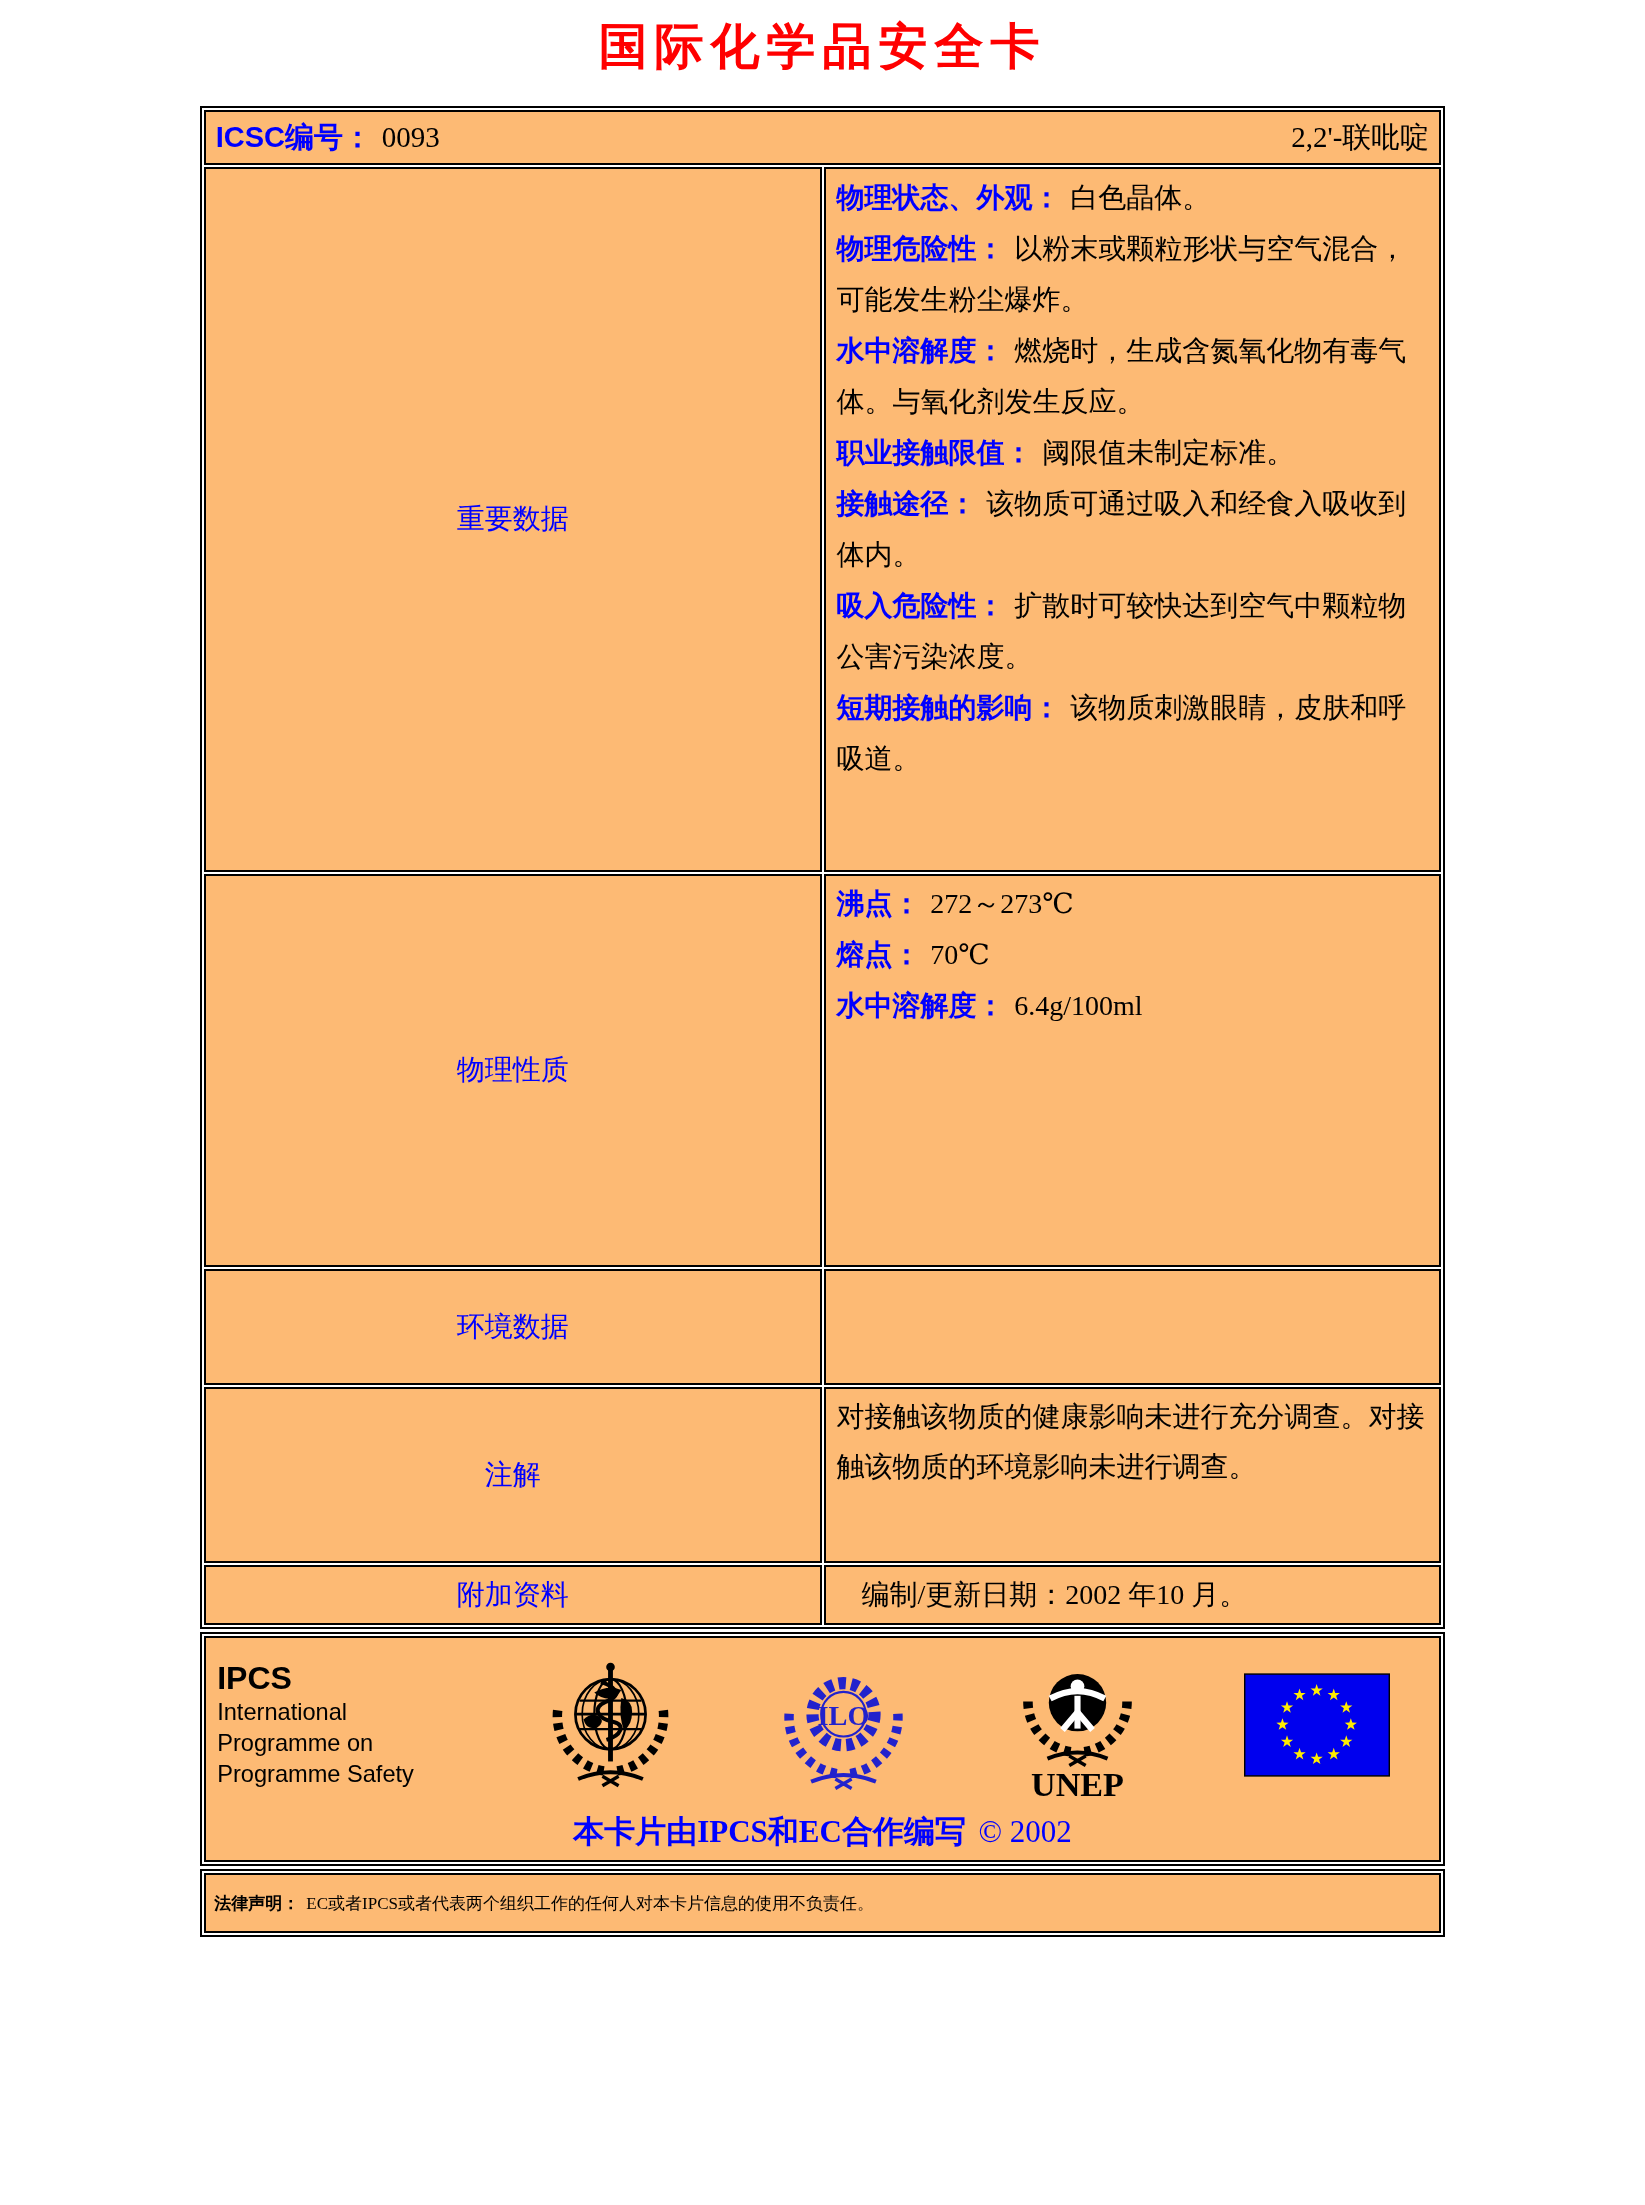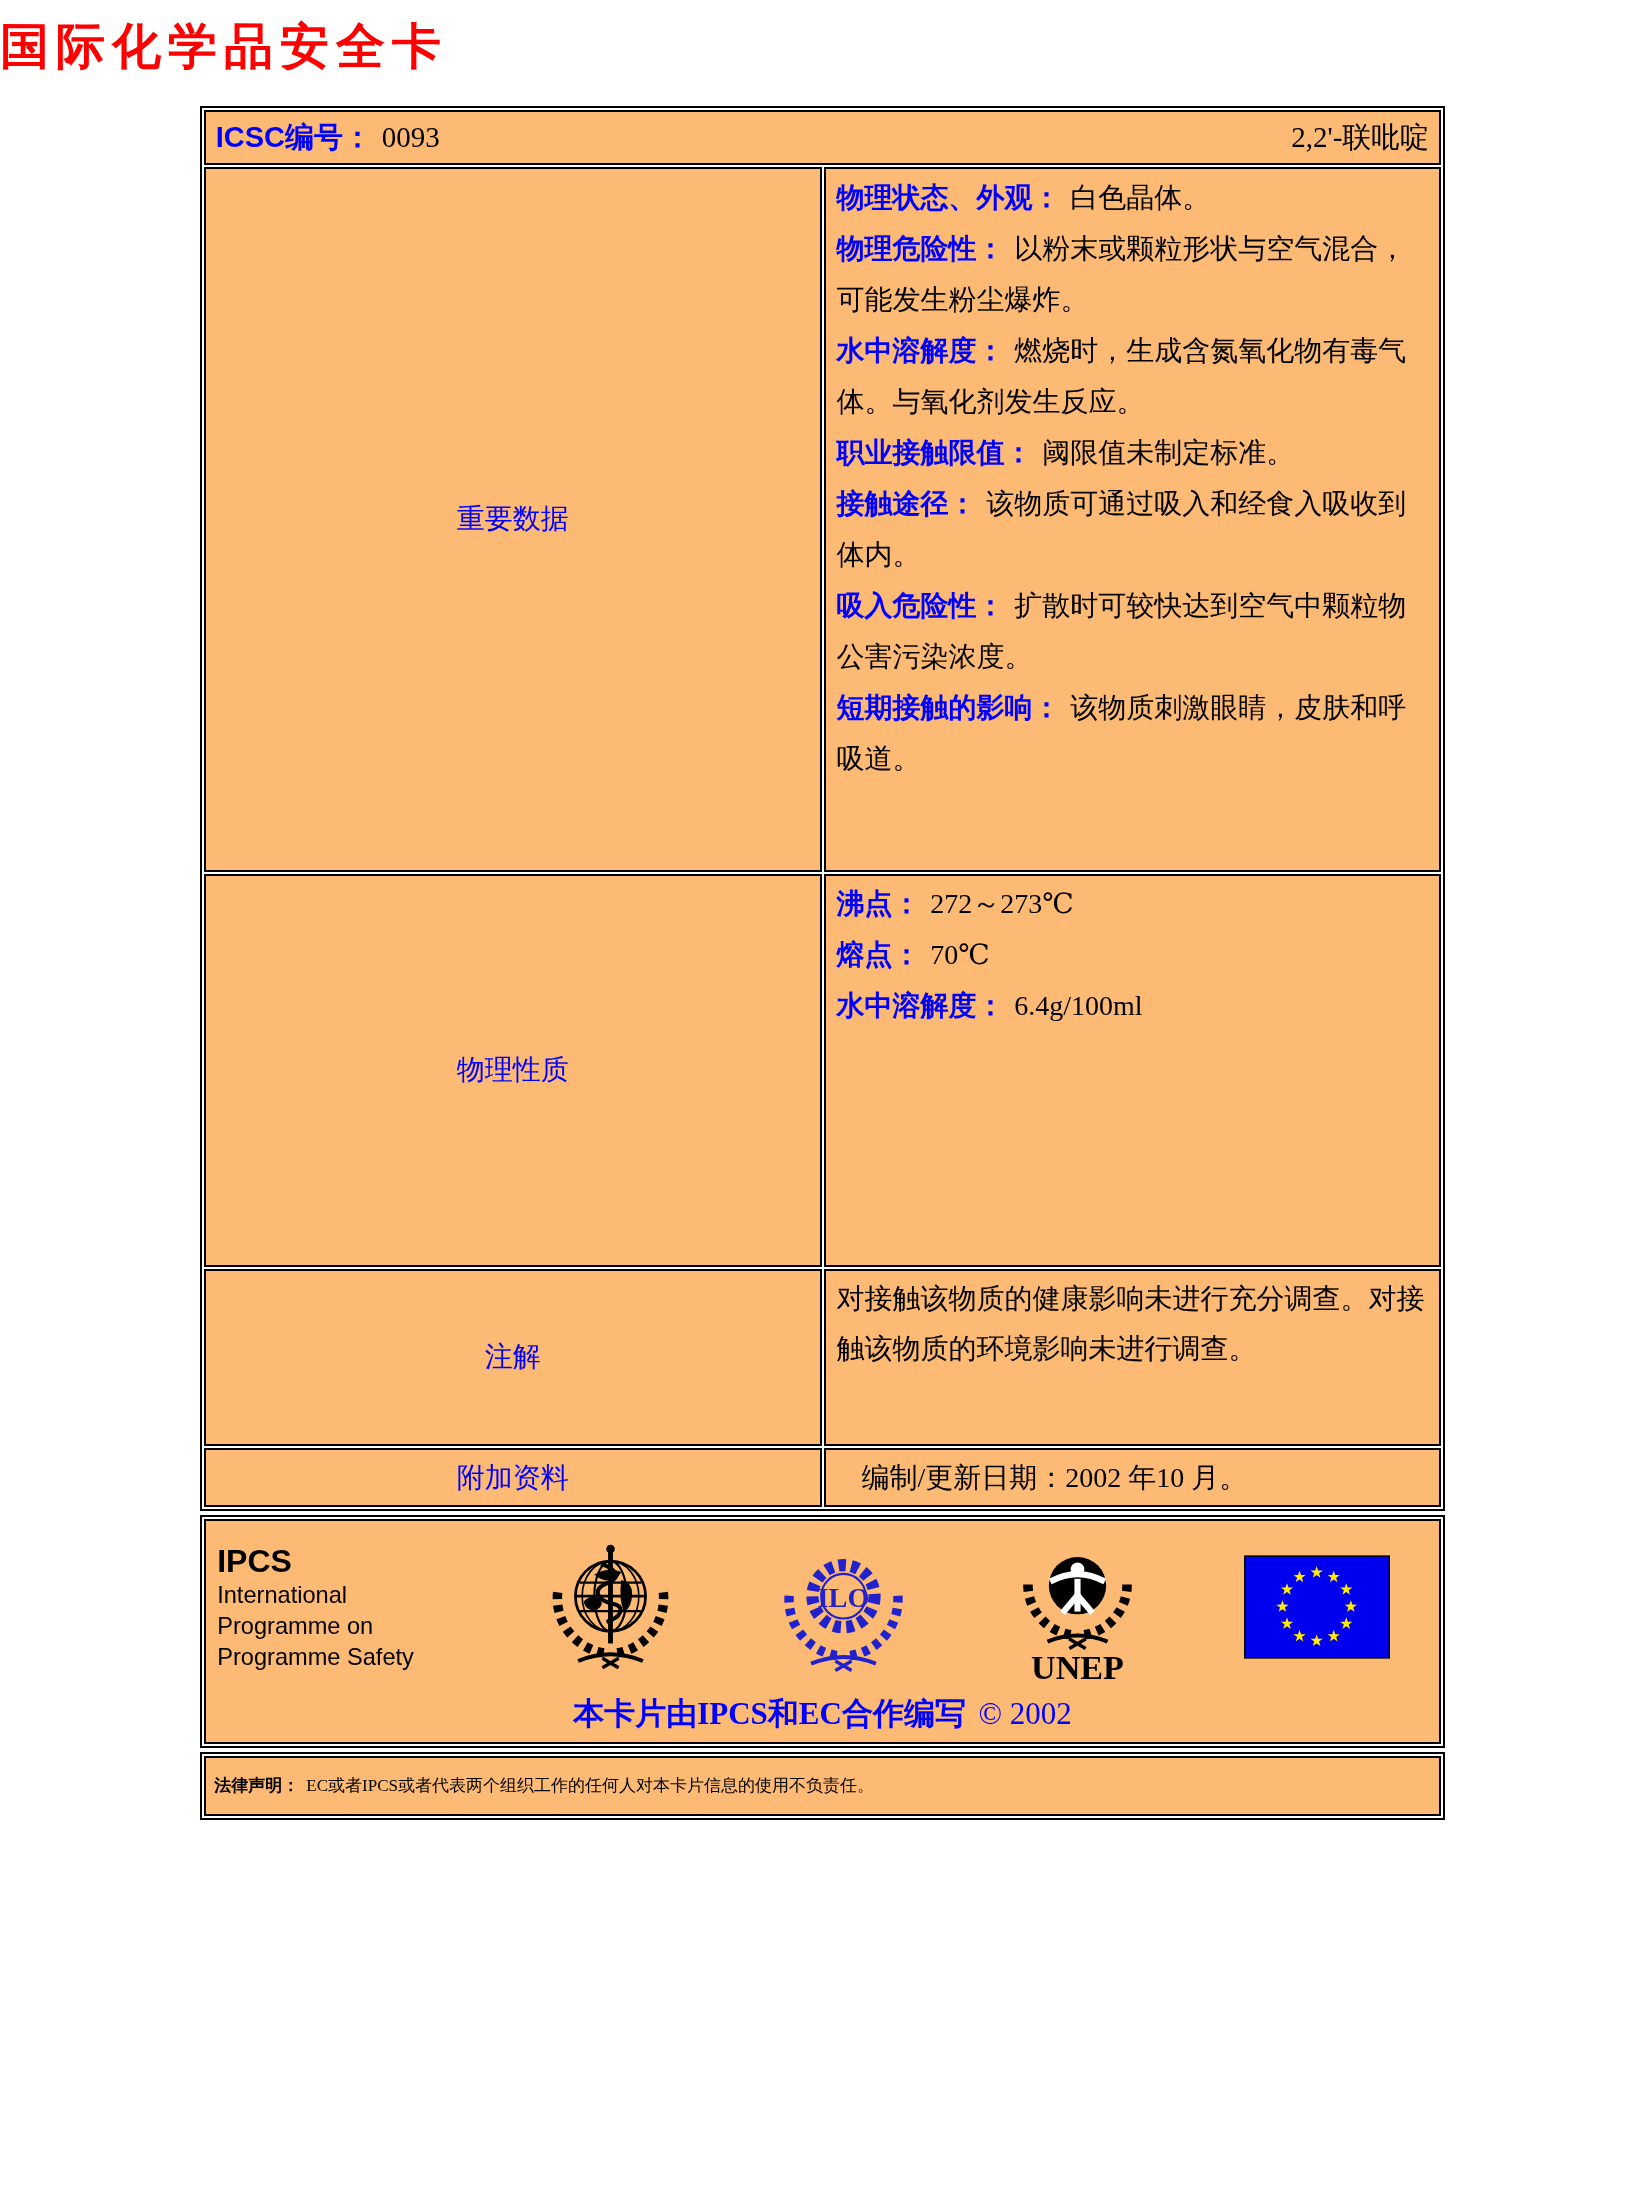--- a/index.html
+++ b/index.html
@@ -7,20 +7,21 @@
     width: 1645px; height: 2205px;
     background: #ffffff;
     font-family: "Liberation Serif", "DejaVu Serif", serif;
     color: #000;
     overflow: hidden;
   }
   .page { padding-top: 18px; }
 
   .title {
     margin: 0 0 32px 0;
+    text-align: center;
     color: #ff0000;
     font-family: "Liberation Sans", "DejaVu Sans", sans-serif;
     font-weight: bold;
     font-size: 49px;
     line-height: 56px;
     letter-spacing: 7px;
   }
 
   .card {
     width: 1245px;
@@ -142,20 +143,24 @@
 
     <tr>
       <td class="label-cell">物理性质</td>
       <td class="content-cell h-physical">
         <div><span class="blab">沸点：</span><span>272～273℃</span></div>
         <div><span class="blab">熔点：</span><span>70℃</span></div>
         <div><span class="blab">水中溶解度：</span><span>6.4g/100ml</span></div>
       </td>
     </tr>
 
+    <tr>
+      <td class="label-cell">环境数据</td>
+      <td class="content-cell h-environment"></td>
+    </tr>
 
     <tr class="h-notes">
       <td class="label-cell">注解</td>
       <td class="content-cell h-notes">对接触该物质的健康影响未进行充分调查。对接触该物质的环境影响未进行调查。</td>
     </tr>
 
     <tr>
       <td class="label-cell">附加资料</td>
       <td class="content-cell h-additional">编制/更新日期：2002 年10 月。</td>
     </tr>

